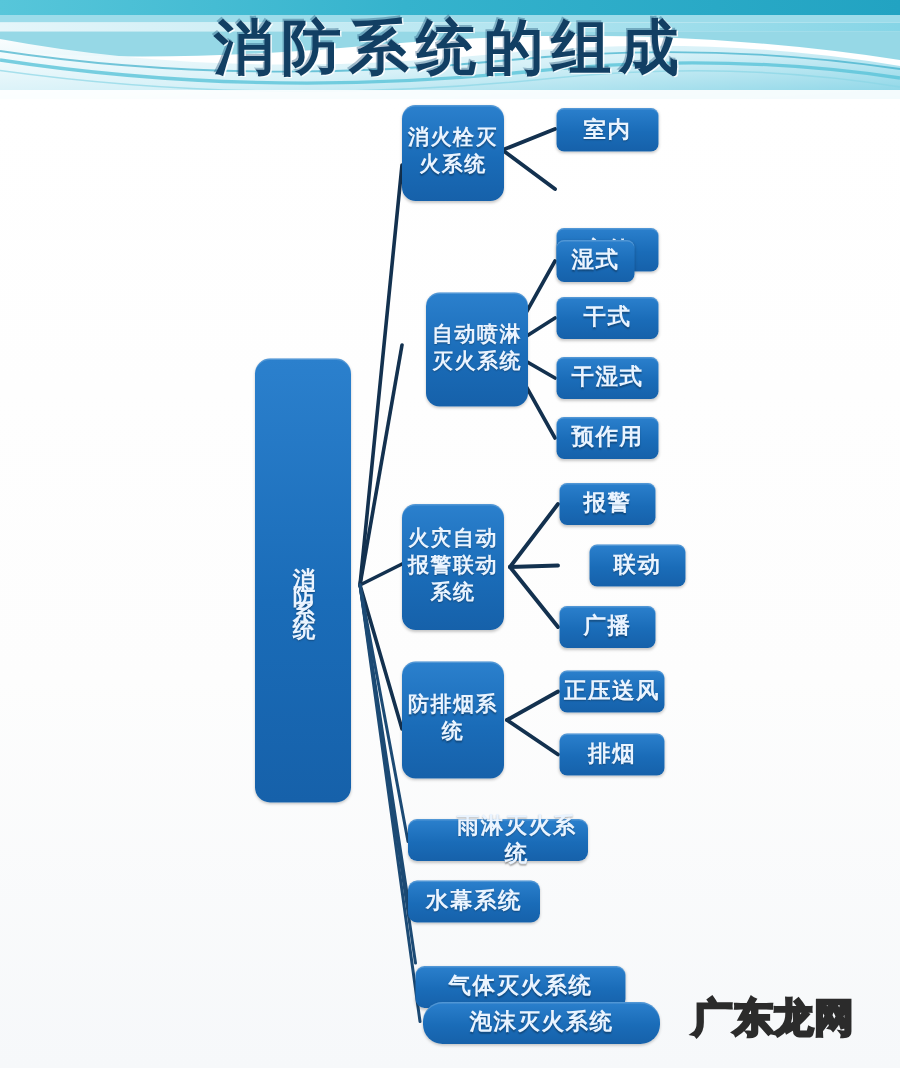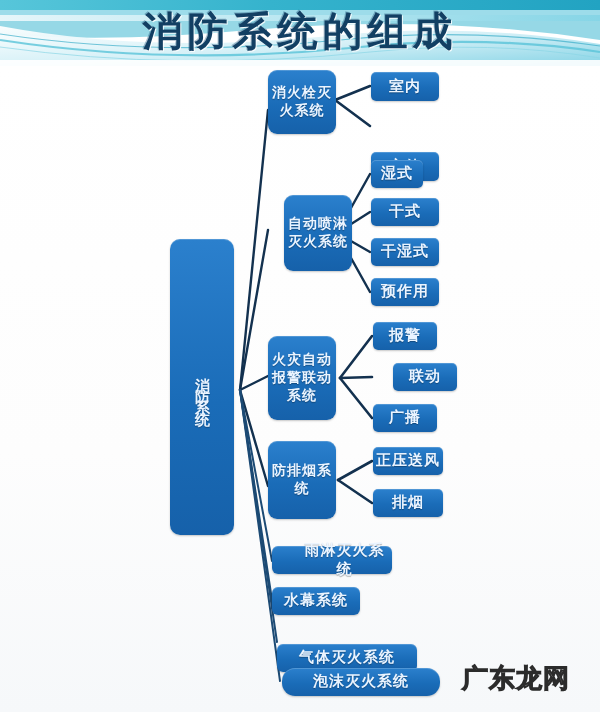--- a/index.html
+++ b/index.html
@@ -87,21 +87,21 @@
   .node.branch { font-size: 14px; border-radius: 9px; }
   .node.leaf   { font-size: 15px; border-radius: 5px; }
   .node.flat   { font-size: 15px; border-radius: 6px; }
 
   
   #watermark {
     position: absolute;
     left: 462px;
     top: 661px;
     font-family: "DejaVu Serif", "Liberation Serif", serif;
-    font-weight: normal;
+    font-weight: bold;
     font-size: 26px;
     letter-spacing: 1px;
     color: #ffffff;
     -webkit-text-stroke: 2px #2b2b2b;
     text-shadow: 0 0 1px #2b2b2b;
     white-space: nowrap;
   }
 </style>
 </head>
 <body>

